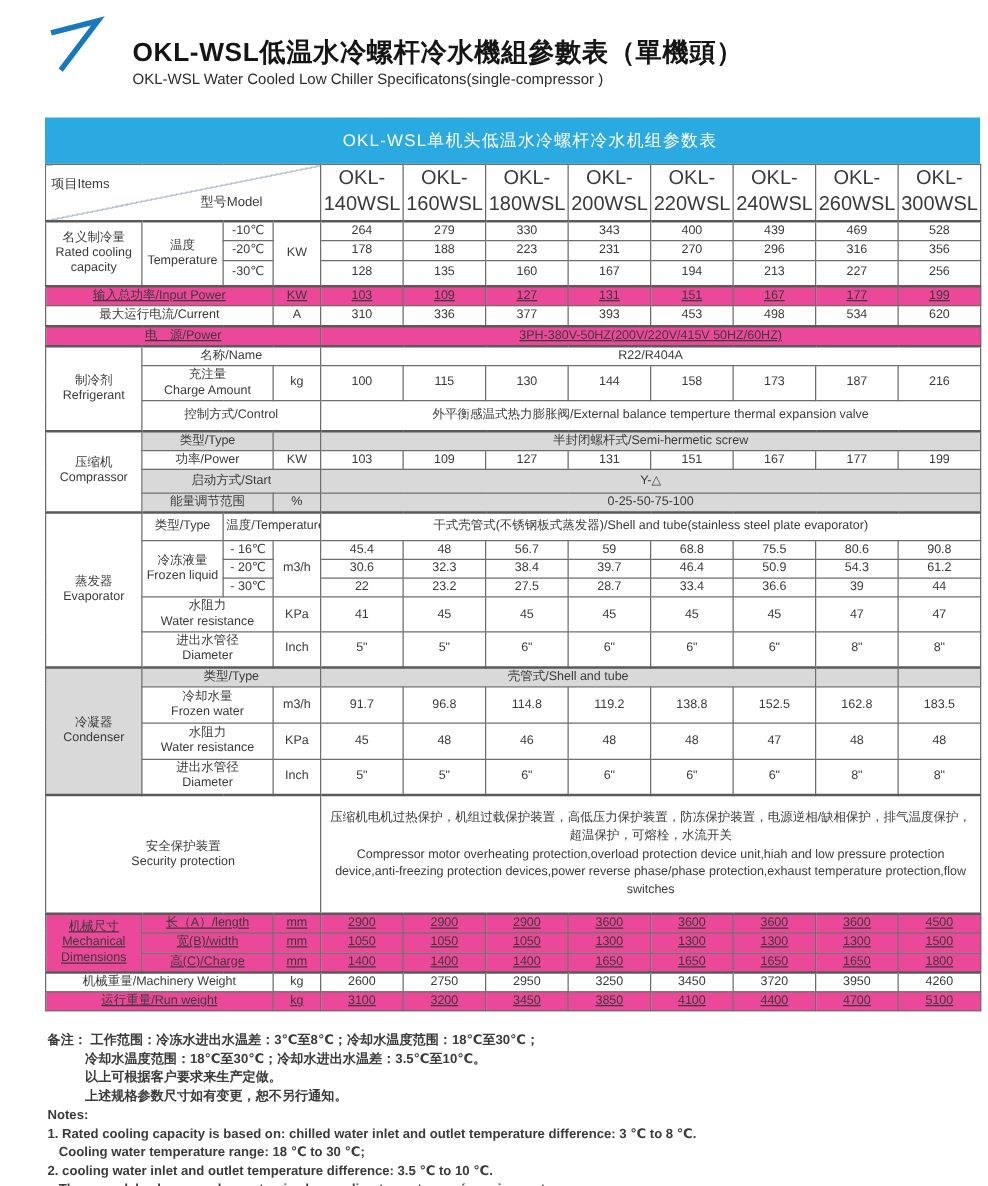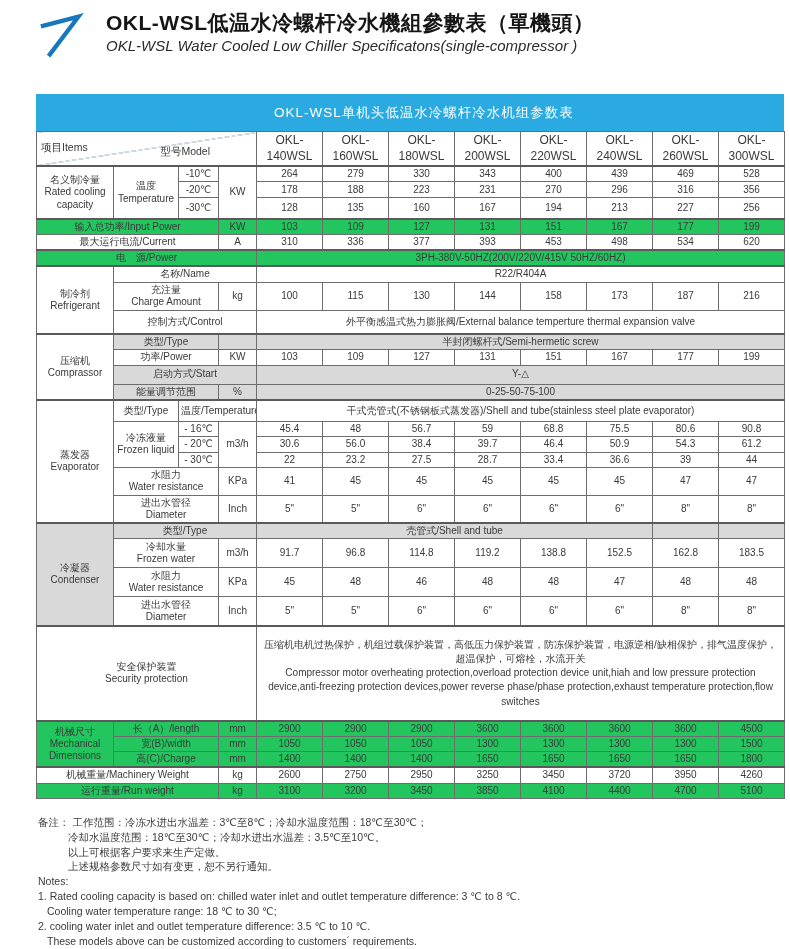--- a/index.html
+++ b/index.html
@@ -2,47 +2,47 @@
 <html><head>
 <meta charset="utf-8">
 <style>
   * { box-sizing: border-box; margin: 0; padding: 0; }
   html,body { width:790px; background:#fff; }
   body { font-family:"Liberation Sans","DejaVu Sans",sans-serif; color:#333; height:949px; overflow:hidden; }
 
   
   .page-head { position:relative; padding:10px 0 0 106px; height:68px; }
   .logo { position:absolute; left:34px; top:10px; width:58px; height:50px; }
-  .title-cn { font-size:21px; font-weight:bold; color:#151515; letter-spacing:0.5px; line-height:1.25; }
-  .title-en { font-size:15px; color:#2b2b2b; line-height:1.3;font-style:italic; }
+  .title-cn { font-size:21px; font-weight:bold; color:#151515; letter-spacing:0.5px; line-height:1.25;margin-top:20px; }
+  .title-en { font-size:12px; color:#2b2b2b; line-height:1.3; }
 
   
   .tbl-wrap { width:748px; margin:26px 0 0 36px; }
   .banner { background:#2baae2; color:#fff; text-align:center; font-size:13.5px; line-height:37px; height:37px; letter-spacing:1px;padding-left:28px; }
   table { border-collapse:collapse; width:748px; table-layout:fixed; }
   td { border:1px solid #6d6d6d; font-size:10px; text-align:center; vertical-align:middle; padding:1px 2px; line-height:1.22; background:#fff; color:#3a3a3a; }
   col.cA{width:77px} col.cB{width:65px} col.cC{width:40px} col.cD{width:38px} col.cM{width:66px}
-  tr.g td { background:#22c55e; }
+  tr.g td { background:#ec4899;text-decoration:underline; }
   td.gc { background:#d9d9d9; }
   tr.sec td { border-top:2px solid #5a5a5a; }
   .two l, .lab l { display:block; }
-  .mhead { font-size:12px; line-height:1.3; }
+  .mhead { font-size:16px; line-height:1.3; }
   .diag { position:relative; background-image:linear-gradient(to bottom right, transparent 49.5%, #9bb0c4 49.5%, #9bb0c4 50.6%, transparent 50.6%); }
   .diag .it { position:absolute; left:4px; top:9px; font-size:10.5px; }
   .diag .md { position:absolute; right:46px; bottom:7px; font-size:10.5px;margin-left:28px; }
   .h32{height:32px}.h15{height:15px}.h16{height:16px}.h21{height:21px}.h13{height:13px}
   .h28{height:28px}.h24{height:24px}.h19{height:19px}.h22{height:22px}.h27{height:27px}
   .h29{height:29px}.h95{height:95px}.h14{height:14px}
   td.ltext { text-align:center; padding:3px 6px; line-height:1.42; }
   td.ltext p { margin:0; }
   .nowrap { white-space:nowrap; overflow:hidden; }
 
   
   .notes { margin:16px 0 0 38px; font-size:10.5px; color:#3b3b3b; line-height:1.42; }
-  .notes p { margin:0; }
+  .notes p { margin:0;font-weight:bold; }
   .notes .ind { padding-left:30px; }
   .notes .ind2 { padding-left:9px; }
 </style>
 </head>
 <body>
 
 <div>
 
   <div class="page-head">
     <svg class="logo" viewBox="0 0 60 52">
@@ -239,21 +239,21 @@
             <td>56.7</td>
             <td>59</td>
             <td>68.8</td>
             <td>75.5</td>
             <td>80.6</td>
             <td>90.8</td>
       </tr>
       <tr class="h13">
         <td>- 20℃</td>
         <td>30.6</td>
-            <td>56.0</td>
+            <td>32.3</td>
             <td>38.4</td>
             <td>39.7</td>
             <td>46.4</td>
             <td>50.9</td>
             <td>54.3</td>
             <td>61.2</td>
       </tr>
       <tr class="h14">
         <td>- 30℃</td>
         <td>22</td>

